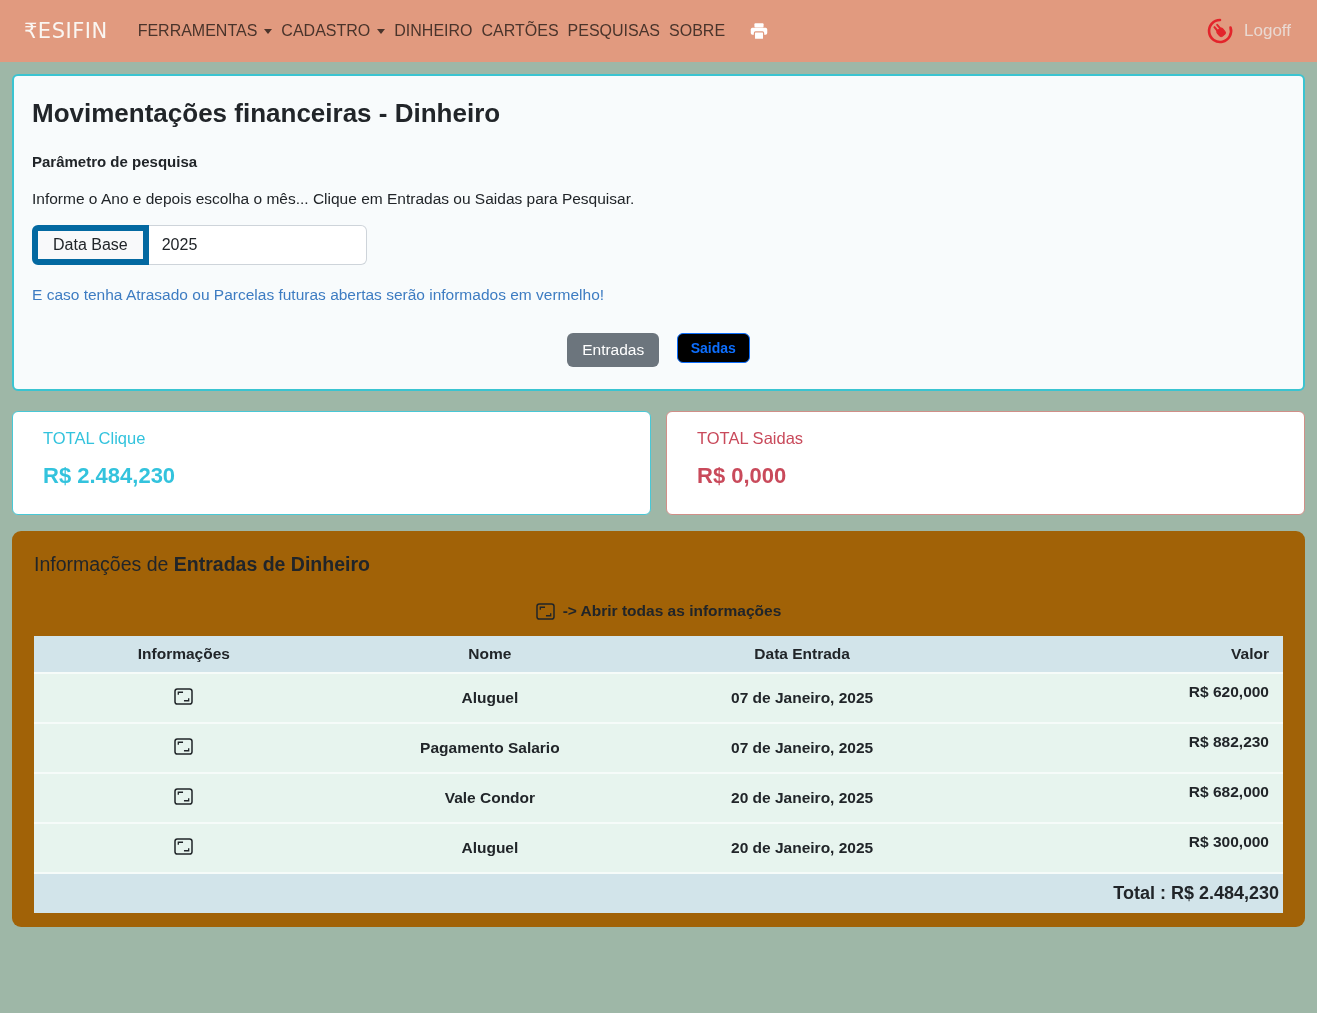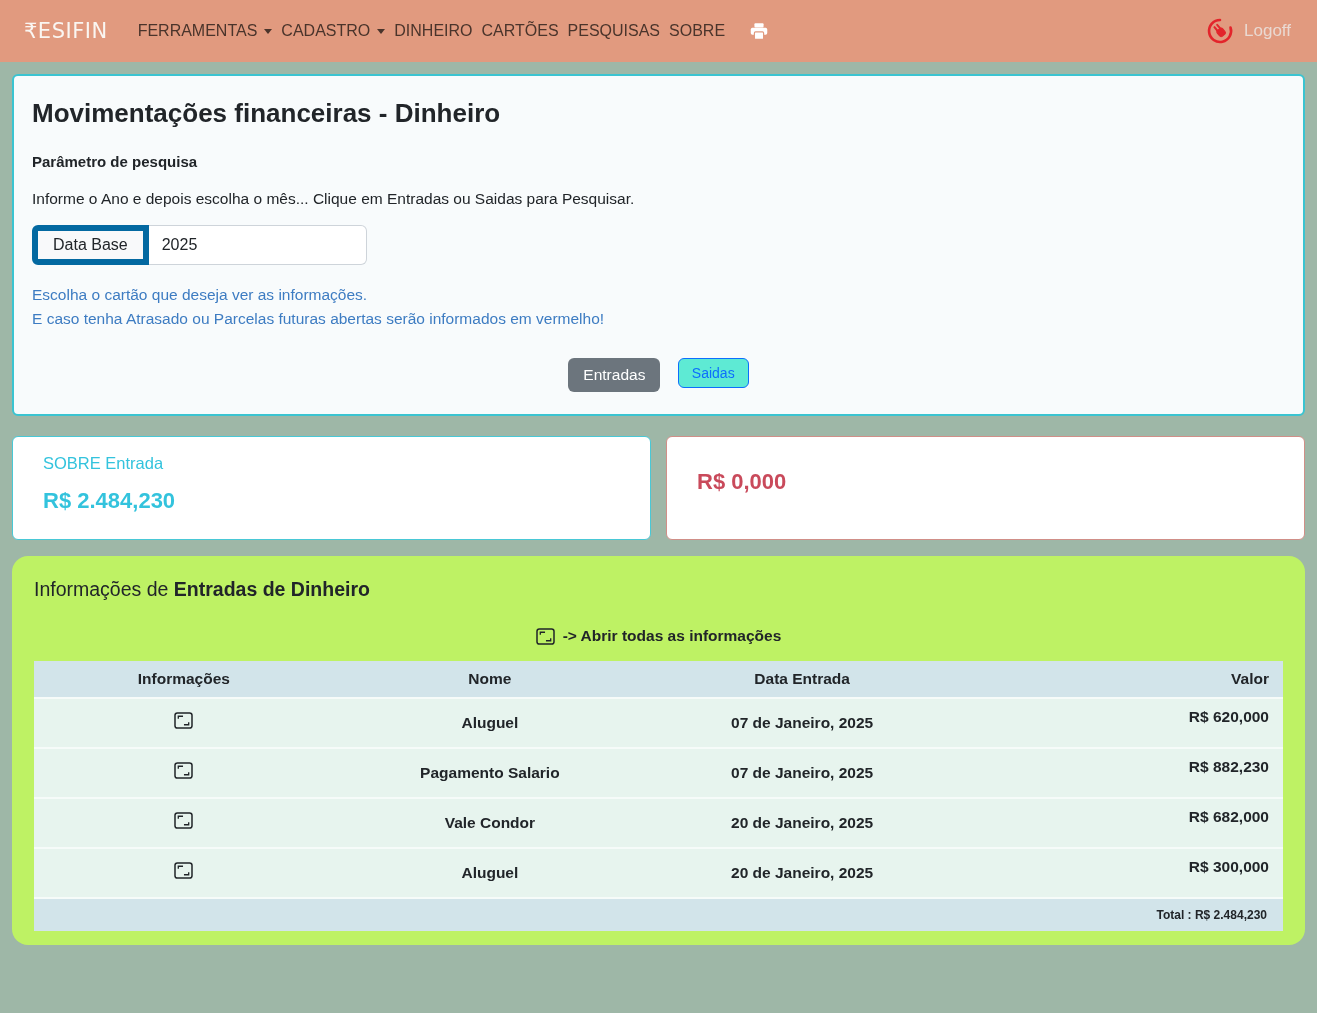--- a/index.html
+++ b/index.html
@@ -109,27 +109,28 @@
 
   .btn-row { text-align: center; margin-top: 26px; }
   .btn-entradas {
     background: #6c757d; color: #fff;
     border: none; border-radius: 6px;
     font-size: 15.5px; padding: 8px 15px;
     font-family: "Liberation Sans", sans-serif;
     cursor: pointer;
   }
   .btn-saidas {
-    background: #5eead4; color: #0d6efd;
+    background: #000000; color: #0d6efd;
     border: 1px solid #0d6efd; border-radius: 6px;
     font-size: 14px; padding: 6px 13px;
     font-family: "Liberation Sans", sans-serif;
     margin-left: 13px;
     cursor: pointer;
     vertical-align: 2px;
+    font-weight: bold;
   }
 
   
   .totals-row { display: flex; gap: 15px; margin: 20px 12px 0 12px; }
   .total-card {
     flex: 1;
     background: #fff;
     border-radius: 6px;
     padding: 17px 30px;
     height: 104px;
@@ -137,22 +138,22 @@
   .total-card.entrada { border: 1px solid #49c8d6; }
   .total-card.saidas  { border: 1px solid #d08f88; }
   .total-label { font-size: 16.5px; }
   .total-value { font-size: 22px; font-weight: 700; margin-top: 15px; }
   .entrada .total-label, .entrada .total-value { color: #33c3dd; }
   .saidas .total-label,  .saidas .total-value  { color: #c94a5b; }
 
   
   .details-card {
     margin: 16px 12px 0 12px;
-    background: #bef264;
-    border-radius: 16px;
+    background: #a16207;
+    border-radius: 9px;
     padding: 18px 22px 14px 22px;
   }
   .details-heading { font-size: 19.5px; color: #212529; margin: 4px 0 26px 0; font-weight: 400; }
   .details-heading b { font-weight: 700; }
   .expand-line {
     text-align: center;
     font-weight: 700;
     font-size: 15.5px;
     margin-bottom: 16px;
     display: flex; align-items: flex-end; justify-content: center; gap: 8px;
@@ -175,22 +176,22 @@
     vertical-align: middle;
     border-top: 2px solid #f6fbf9;
     height: 50px;
   }
   .mov-table td.cell-valor { text-align: right; vertical-align: top; padding: 9px 14px 0 8px; }
   .mov-table .icon-btn { cursor: pointer; display: inline-flex; }
   .mov-table tfoot td {
     background: #d2e4ea;
     text-align: right;
     font-weight: 700;
-    font-size: 12px;
-    padding: 9px 16px;
+    font-size: 18px;
+    padding: 9px 4px;
     height: auto;
     border-top: 2px solid #f6fbf9;
   }
   .col-info  { width: 24%; }
   .col-nome  { width: 25%; }
   .col-data  { width: 25%; }
   .col-valor { width: 26%; }
 </style>
 </head>
 <body>
@@ -246,36 +247,36 @@
   <div class="param-title">Parâmetro de pesquisa</div>
   <div class="param-instruction">Informe o Ano e depois escolha o mês... Clique em Entradas ou Saidas para Pesquisar.</div>
 
   <div class="input-group">
     <span class="input-group-text">Data Base</span>
     <input class="year-input" type="text" value="2025" style="">
   </div>
 
 
   <div class="hint-text">
-    <div>Escolha o cartão que deseja ver as informações.</div>
     <div>E caso tenha Atrasado ou Parcelas futuras abertas serão informados em vermelho!</div>
   </div>
 
   <div class="btn-row">
     <button class="btn-entradas">Entradas</button>
     <button class="btn-saidas">Saidas</button>
   </div>
 </section>
 
 <section class="totals-row">
   <div class="total-card entrada">
-    <div class="total-label">SOBRE Entrada</div>
+    <div class="total-label">TOTAL Clique</div>
     <div class="total-value">R$ 2.484,230</div>
   </div>
   <div class="total-card saidas">
+    <div class="total-label">TOTAL Saidas</div>
     <div class="total-value">R$ 0,000</div>
   </div>
 </section>
 
 <section class="details-card">
   <h2 class="details-heading"><span>Informações de </span><b>Entradas de Dinheiro</b></h2>
 
   <div class="expand-line">
     <span class="icon-btn">
       <svg width="19" height="17" viewBox="0 0 20 18">

